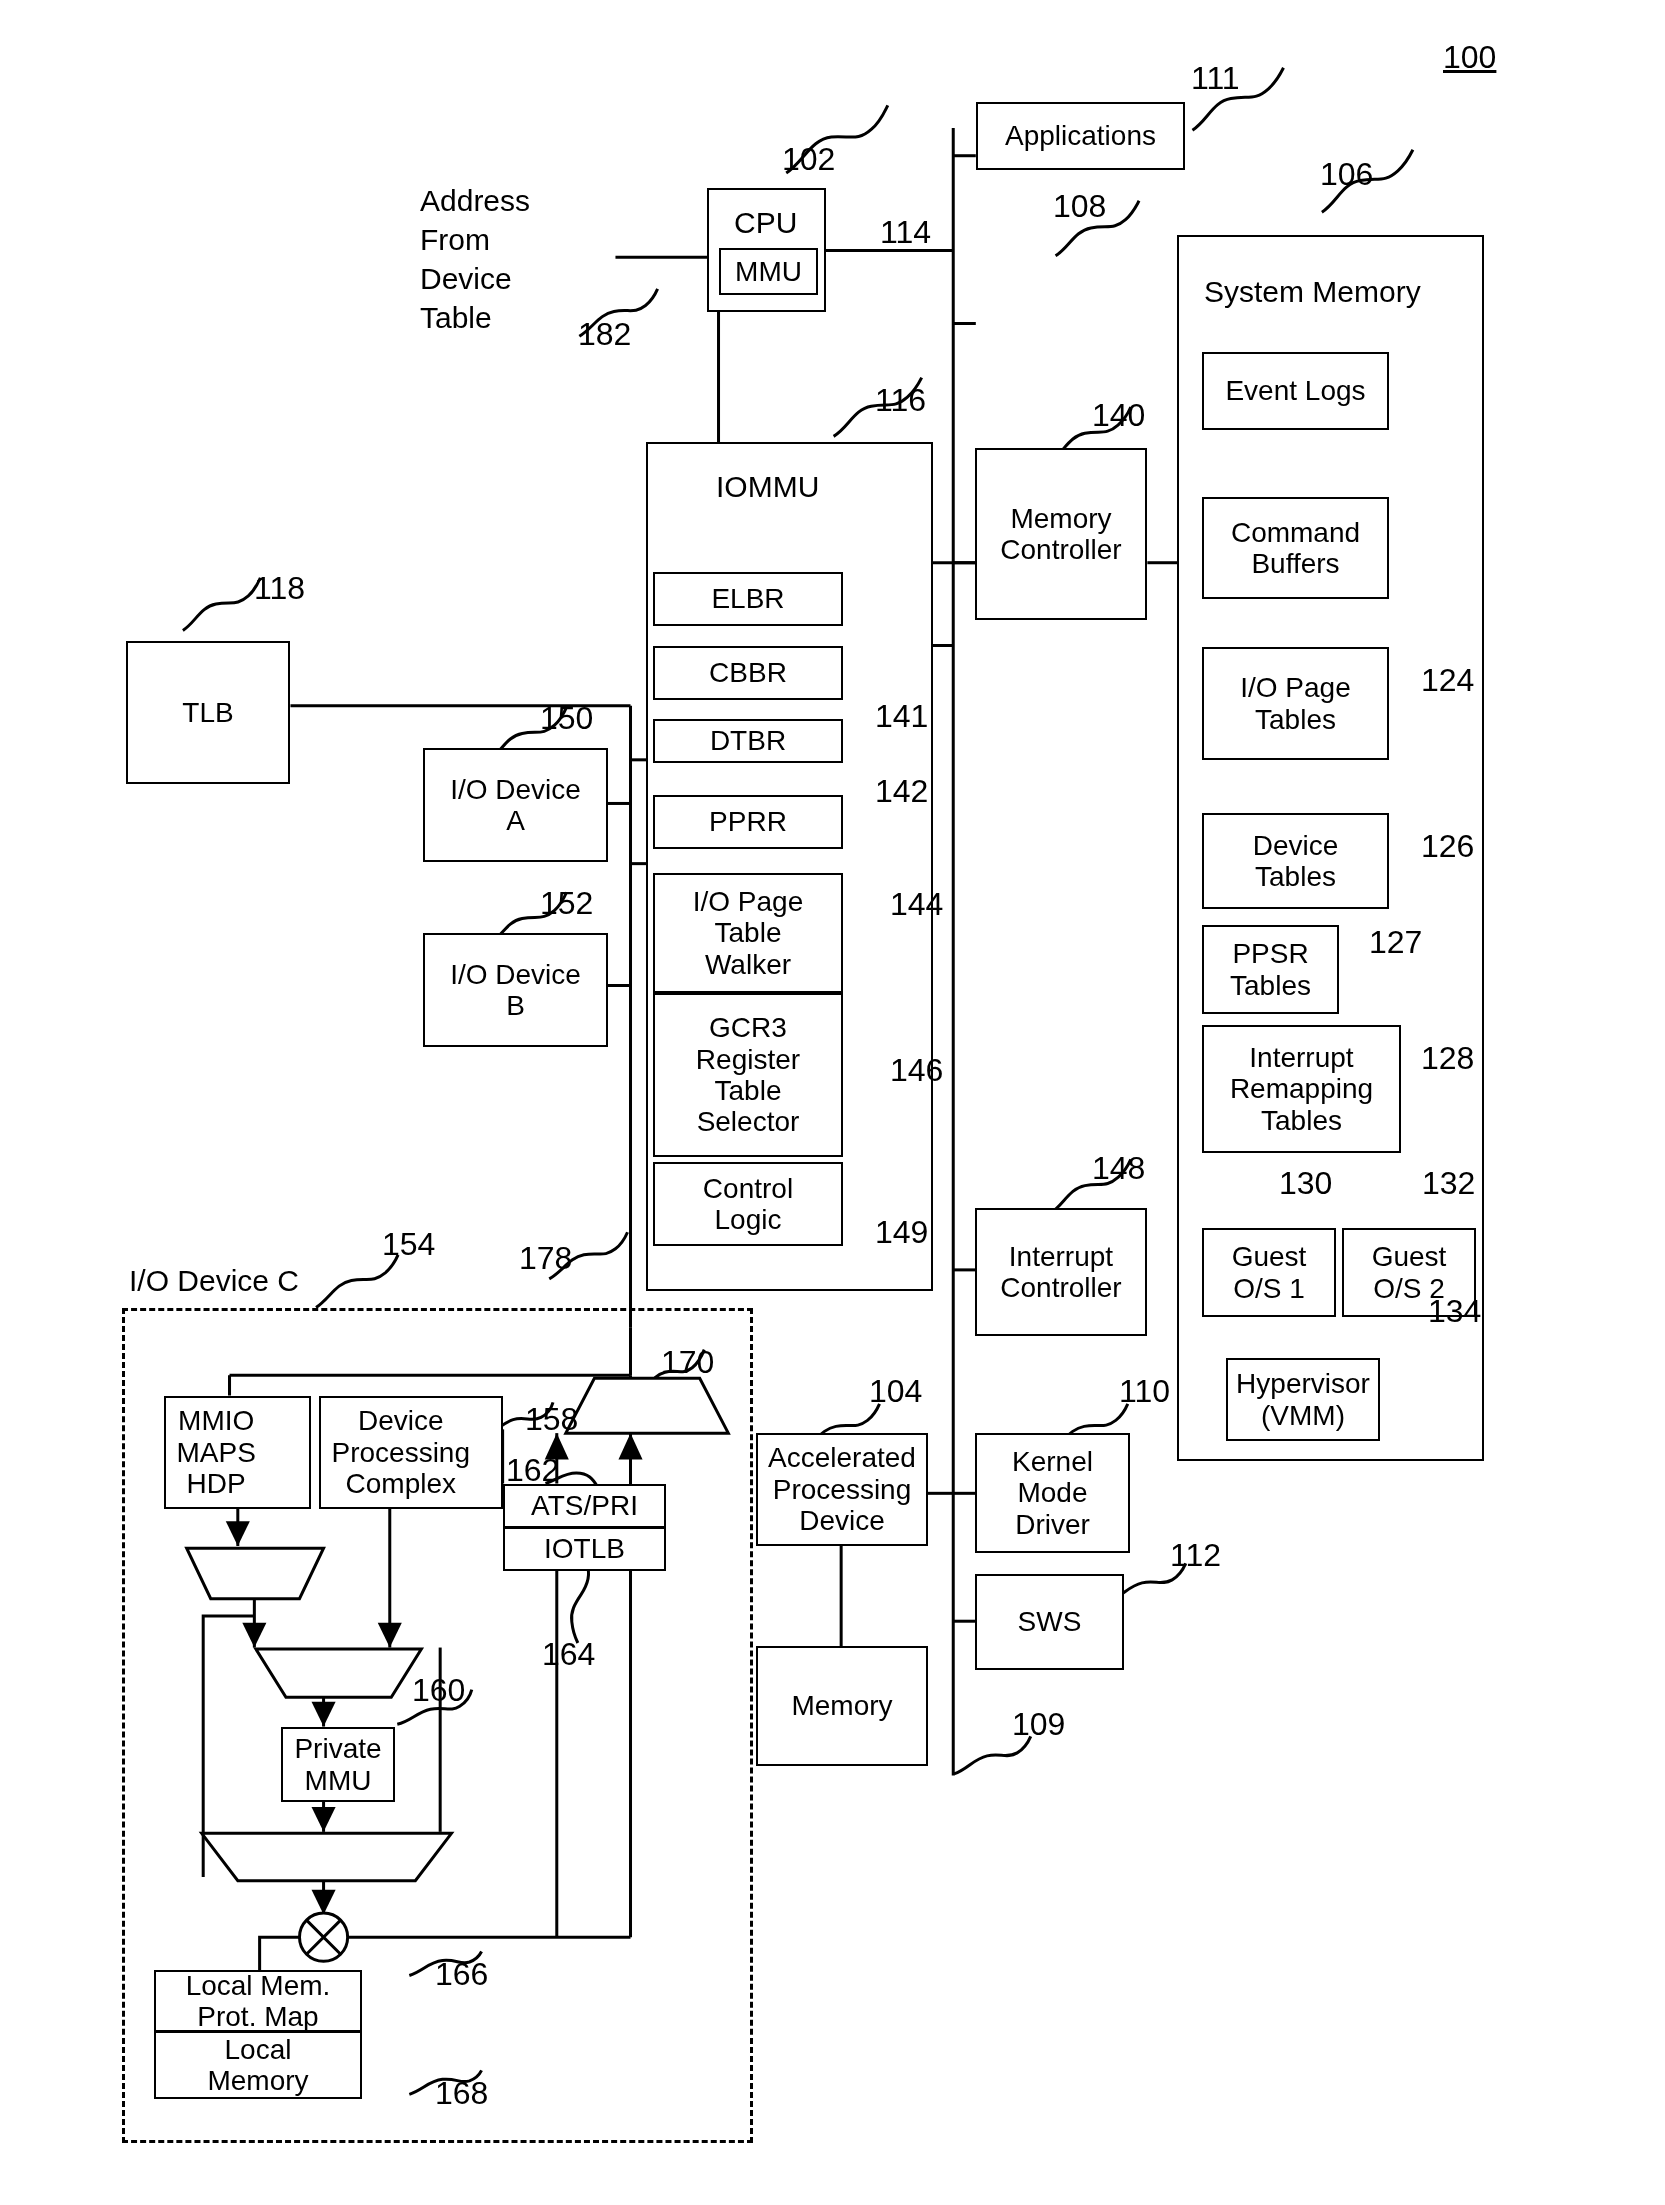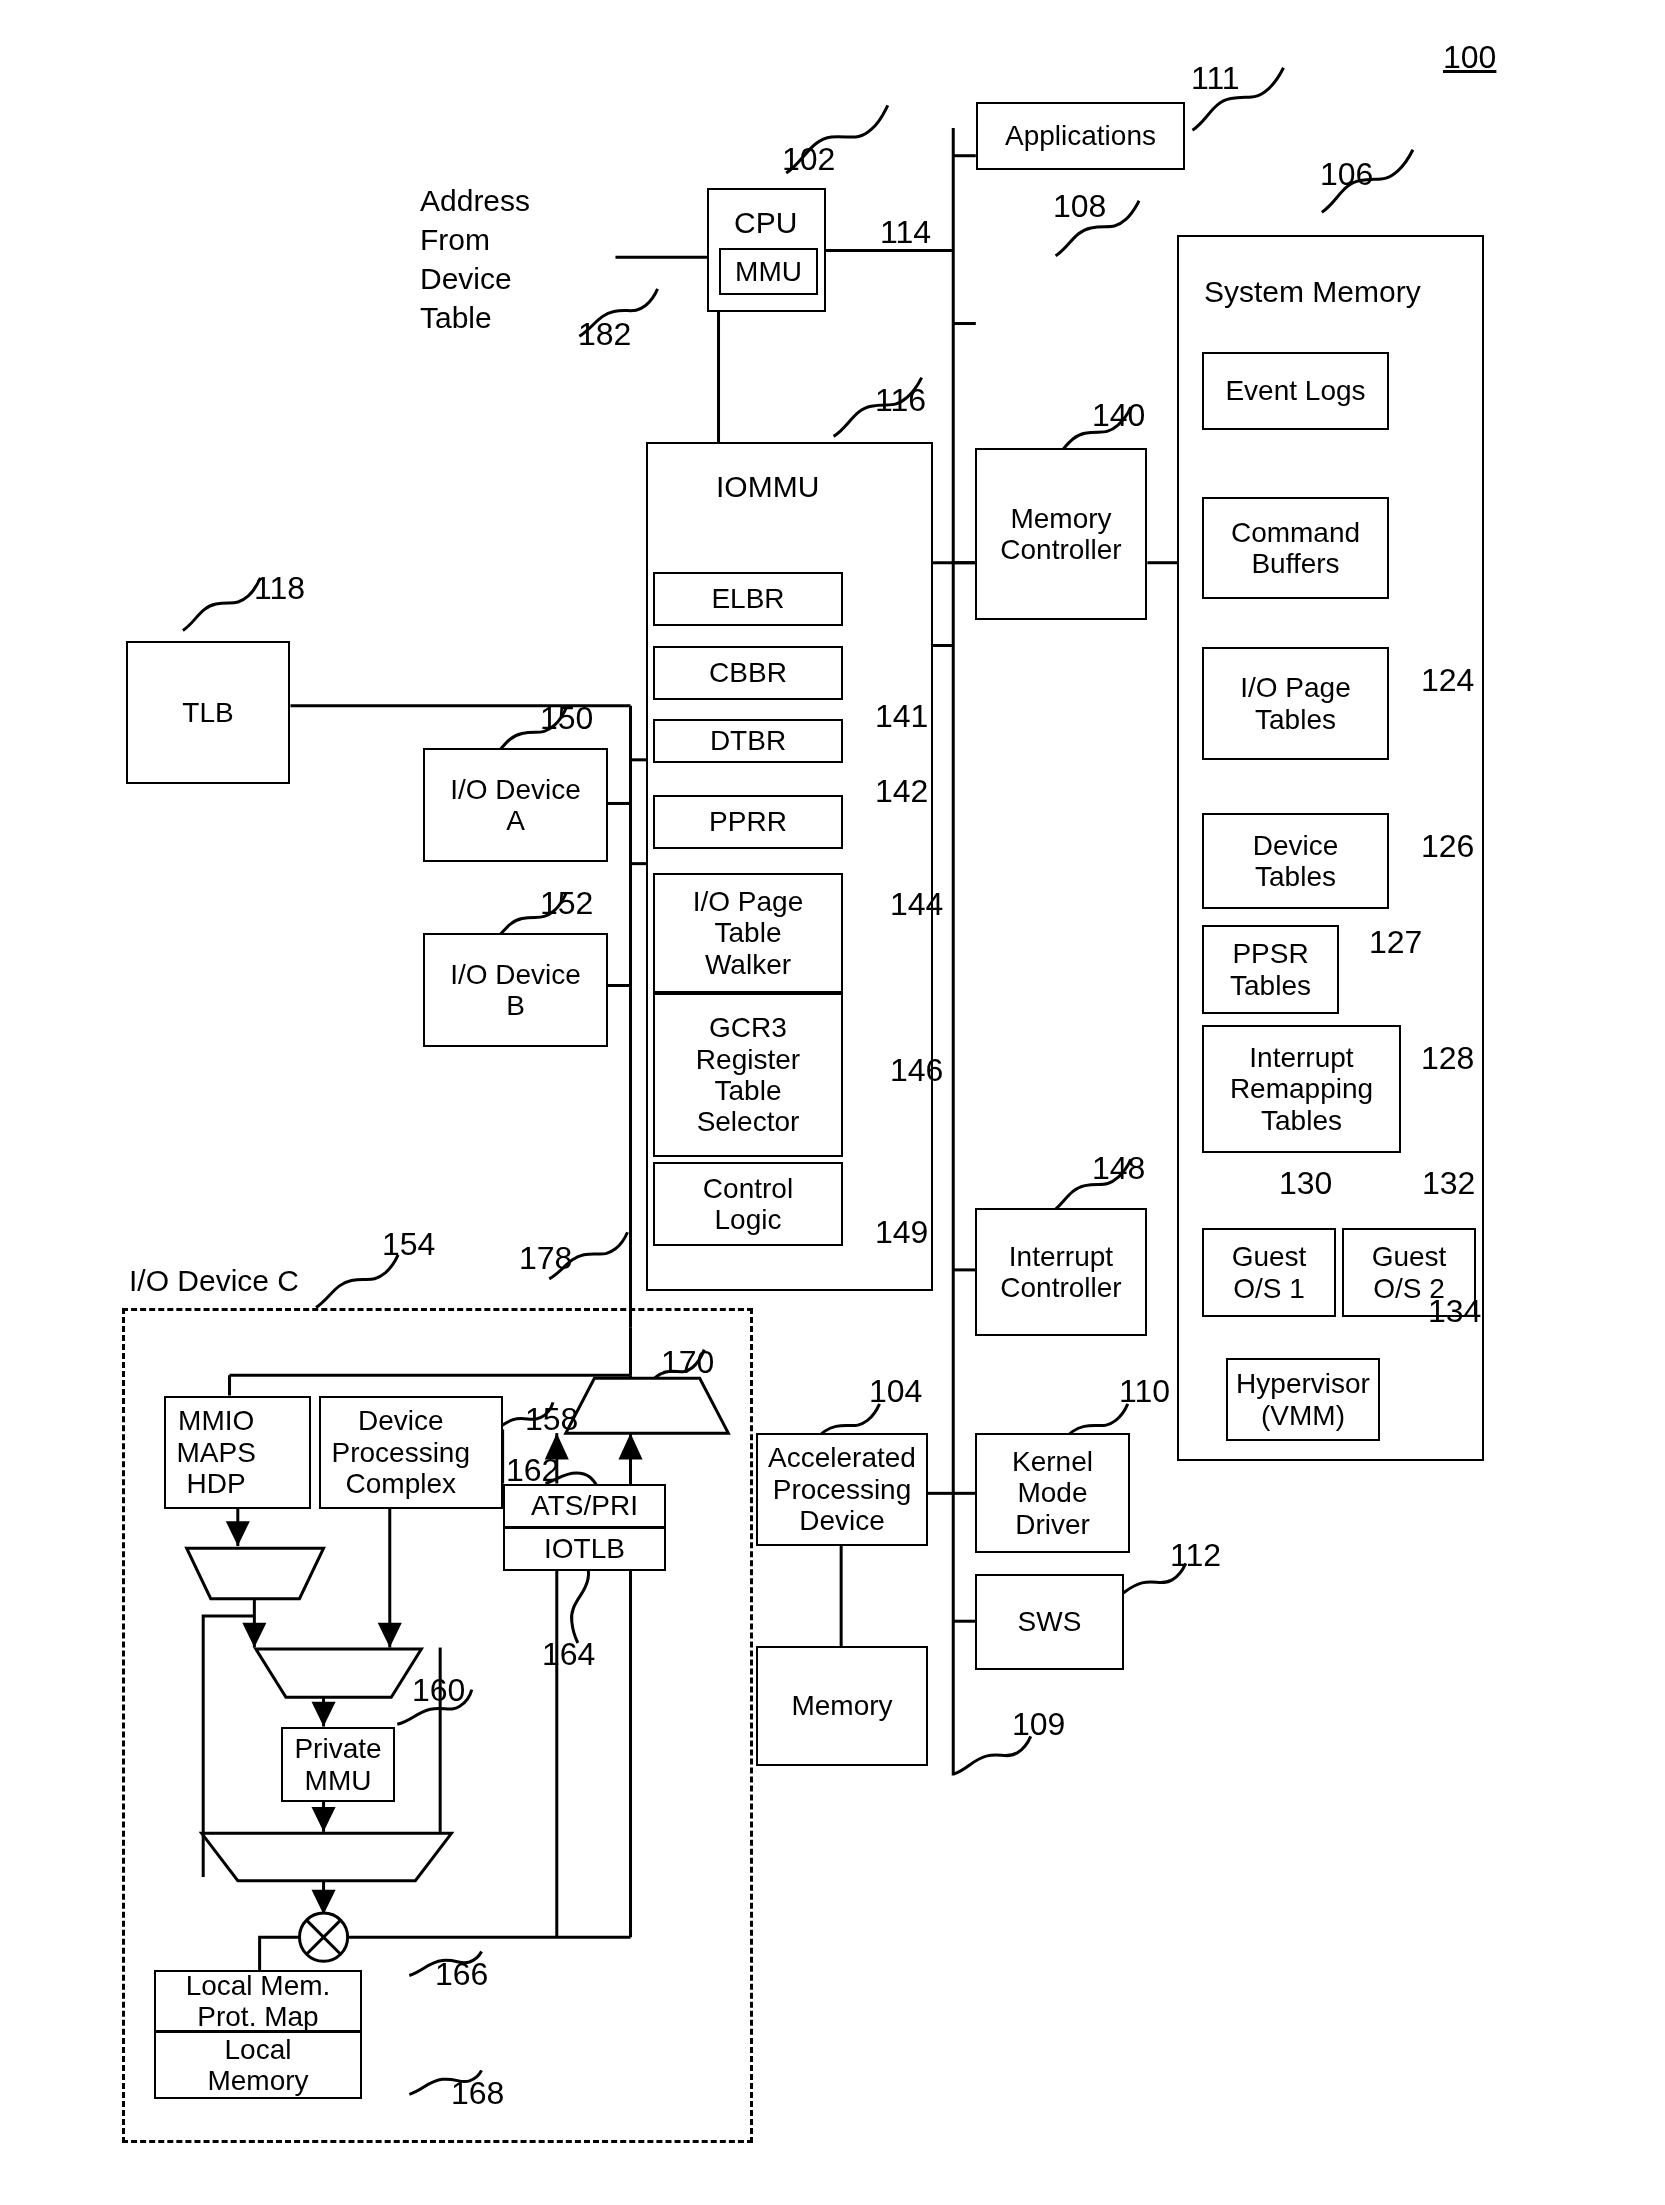--- a/index.html
+++ b/index.html
@@ -353,16 +353,16 @@
   <div class="box" style="left:281px;top:1727px;width:114px;height:75px;white-space:pre;">Private
 MMU</div>
   <div class="num" style="left:412px;top:1672px;">160</div>
 
   <div class="box" style="left:154px;top:1970px;width:208px;height:62px;white-space:pre;">Local Mem.
 Prot. Map</div>
   <div class="num" style="left:435px;top:1956px;">166</div>
 
   <div class="box" style="left:154px;top:2031px;width:208px;height:68px;white-space:pre;">Local
 Memory</div>
-  <div class="num" style="left:435px;top:2075px;margin-left:16px;">168</div>
+  <div class="num" style="left:435px;top:2075px;">168</div>
 
 </div>
 
 
 </body></html>

